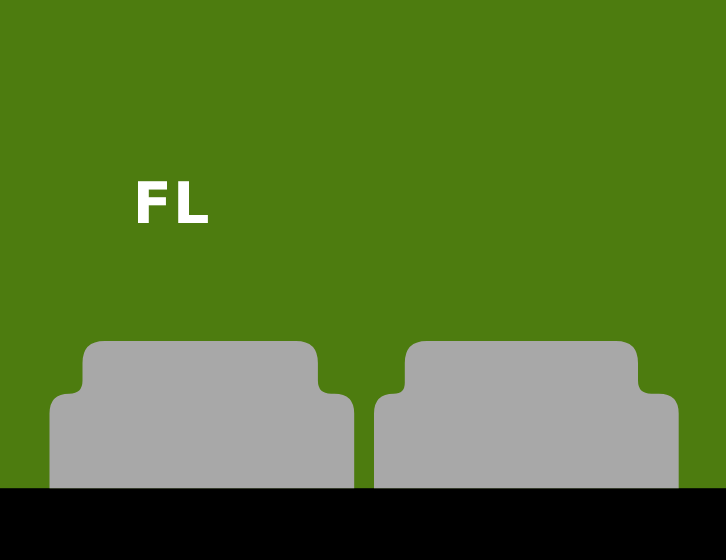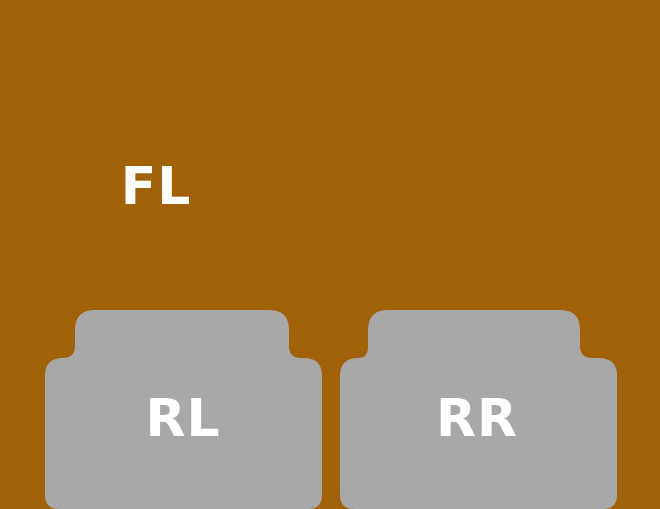--- a/index.html
+++ b/index.html
@@ -3,22 +3,22 @@
   <meta charset="utf-8">
   <style>
     html, body {
       margin: 0;
       padding: 0;
       background: #000;
     }
     .stage {
       position: relative;
       width: 660px;
-      height: 509px;
-      background: #a16207;
+      height: 444px;
+      background: #4d7c0f;
       overflow: hidden;
       font-family: "DejaVu Sans", "Liberation Sans", sans-serif;
     }
     .mat-svg {
       position: absolute;
       left: 0;
       top: 0;
       width: 660px;
       height: 509px;
       display: block;
@@ -77,17 +77,15 @@
              Q 340 509 340 495
              L 340 376
              Q 340 358 358 358
              Q 368 358 368 348
              Z" fill="#a8a8a8"></path>
   </svg>
 
   <div class="pos-label label-fl">FL</div>
 
 
-  <div class="pos-label label-rl">RL</div>
 
-  <div class="pos-label label-rr">RR</div>
 
 </div>
 
 </body></html>

